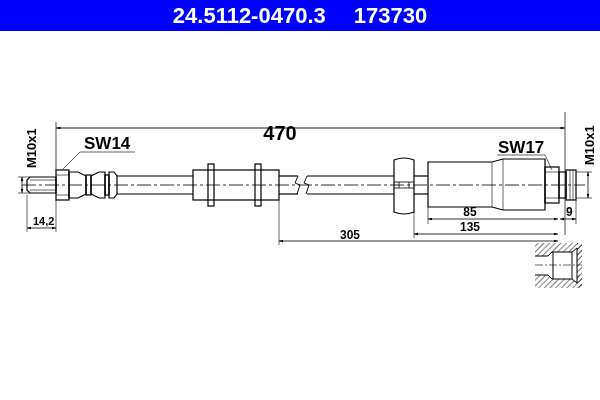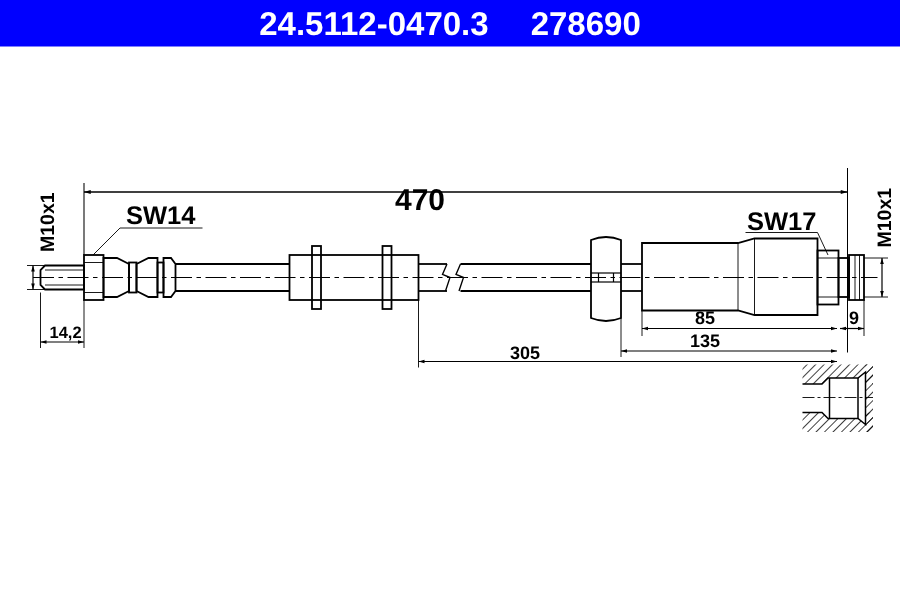--- a/index.html
+++ b/index.html
@@ -12,21 +12,21 @@
   }
   .header span { margin: 0 14px; }
   svg.drawing { position: absolute; left: 0; top: 0; }
   .lbl { font-family: "Liberation Sans", sans-serif; font-weight: bold; fill: #000; }
 </style>
 </head>
 <body>
 
 <div class="header">
   <span>24.5112-0470.3</span>
-  <span>278690</span>
+  <span>173730</span>
 </div>
 
 <svg class="drawing" width="600" height="400" viewBox="0 0 600 400">
   <defs>
     <marker id="arr" viewBox="0 0 10 10" refX="10" refY="5" markerWidth="7" markerHeight="5" orient="auto-start-reverse">
       <path d="M0,2 L10,5 L0,8 z" fill="#000"></path>
     </marker>
     <pattern id="hatch" width="4" height="4" patternUnits="userSpaceOnUse" patternTransform="rotate(45)">
       <line x1="0" y1="0" x2="0" y2="4" stroke="#000" stroke-width="1"></line>
     </pattern>

